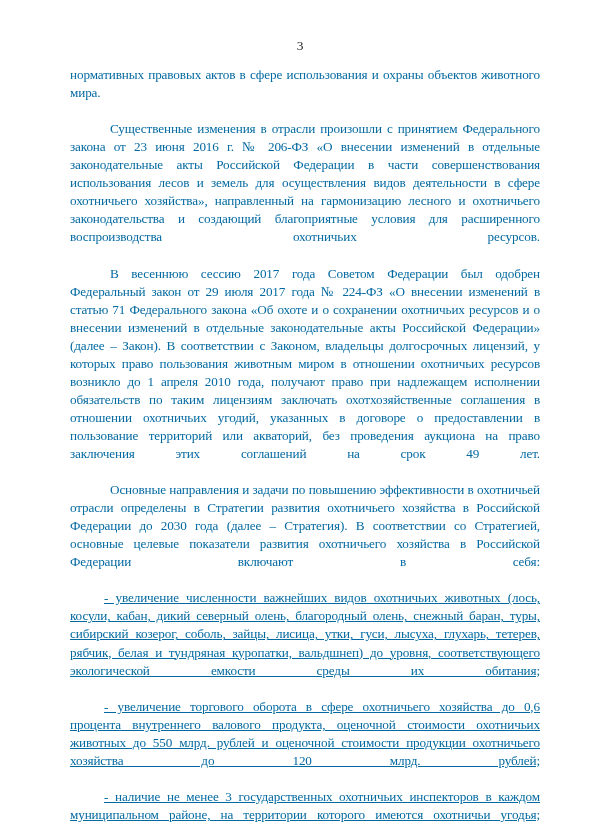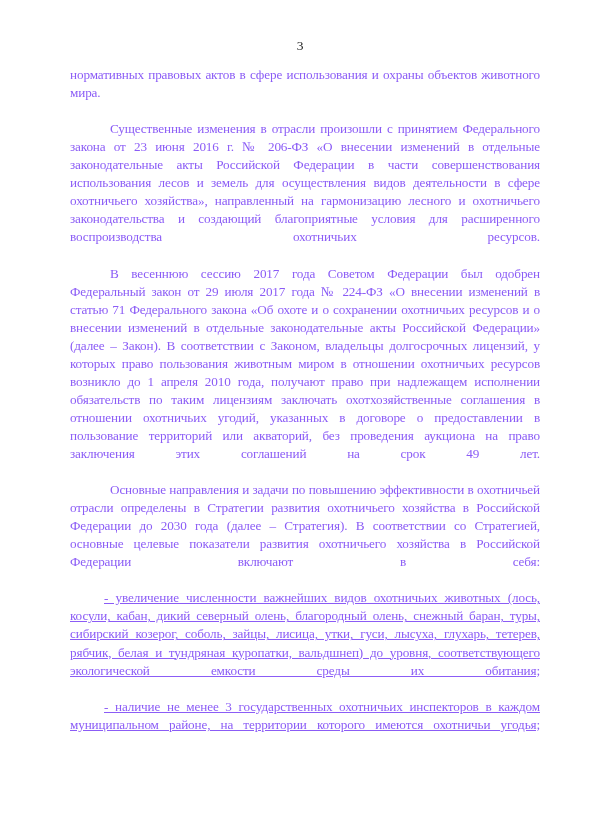--- a/index.html
+++ b/index.html
@@ -35,21 +35,21 @@
     width: 470px;
   }
   p.para {
     margin: 0;
     padding: 0;
     font-size: 13.2px;
     line-height: 18.05px;
     text-align: justify;
     text-justify: inter-word;
     text-indent: 40px;
-    color: #8b5cf6;
+    color: #0369a1;
     letter-spacing: -0.01em;
     word-spacing: 0.01em;
   }
   p.para.noindent {
     text-indent: 0;
   }
   p.para.bullet {
     text-indent: 34px;
     text-decoration: underline;
   }
@@ -72,18 +72,19 @@
     <p class="para noindent">нормативных правовых актов в сфере использования и охраны объектов животного мира.</p>
 
     <p class="para">Существенные изменения в отрасли произошли с принятием Федерального закона от 23 июня 2016 г. № 206-ФЗ «О внесении изменений в отдельные законодательные акты Российской Федерации в части совершенствования использования лесов и земель для осуществления видов деятельности в сфере охотничьего хозяйства», направленный на гармонизацию лесного и охотничьего законодательства и создающий благоприятные условия для расширенного воспроизводства охотничьих ресурсов.</p>
 
     <p class="para">В весеннюю сессию 2017 года Советом Федерации был одобрен Федеральный закон от 29 июля 2017 года № 224-ФЗ «О внесении изменений в статью 71 Федерального закона «Об охоте и о сохранении охотничьих ресурсов и о внесении изменений в отдельные законодательные акты Российской Федерации» (далее – Закон). В соответствии с Законом, владельцы долгосрочных лицензий, у которых право пользования животным миром в отношении охотничьих ресурсов возникло до 1 апреля 2010 года, получают право при надлежащем исполнении обязательств по таким лицензиям заключать охотхозяйственные соглашения в отношении охотничьих угодий, указанных в договоре о предоставлении в пользование территорий или акваторий, без проведения аукциона на право заключения этих соглашений на срок 49 лет.</p>
 
     <p class="para">Основные направления и задачи по повышению эффективности в охотничьей отрасли определены в Стратегии развития охотничьего хозяйства в Российской Федерации до 2030 года  (далее – Стратегия). В соответствии со Стратегией, основные целевые показатели развития охотничьего хозяйства в Российской Федерации включают в себя:</p>
 
     <p class="para bullet">- увеличение численности важнейших видов охотничьих животных (лось, косули, кабан, дикий северный олень, благородный олень, снежный баран, туры, сибирский козерог, соболь, зайцы, лисица, утки, гуси, лысуха, глухарь, тетерев, рябчик, белая и тундряная куропатки, вальдшнеп) до уровня, соответствующего экологической емкости среды их обитания;</p>
 
+    <p class="para bullet">- увеличение торгового оборота в сфере охотничьего хозяйства до 0,6 процента внутреннего валового продукта, оценочной стоимости охотничьих животных до 550 млрд. рублей и оценочной стоимости продукции охотничьего хозяйства до 120 млрд. рублей;</p>
 
     <p class="para bullet">- наличие  не менее 3 государственных охотничьих инспекторов в каждом муниципальном районе, на территории которого имеются охотничьи угодья;</p>
 
   </div>
 
 </div>
 
 </body></html>

